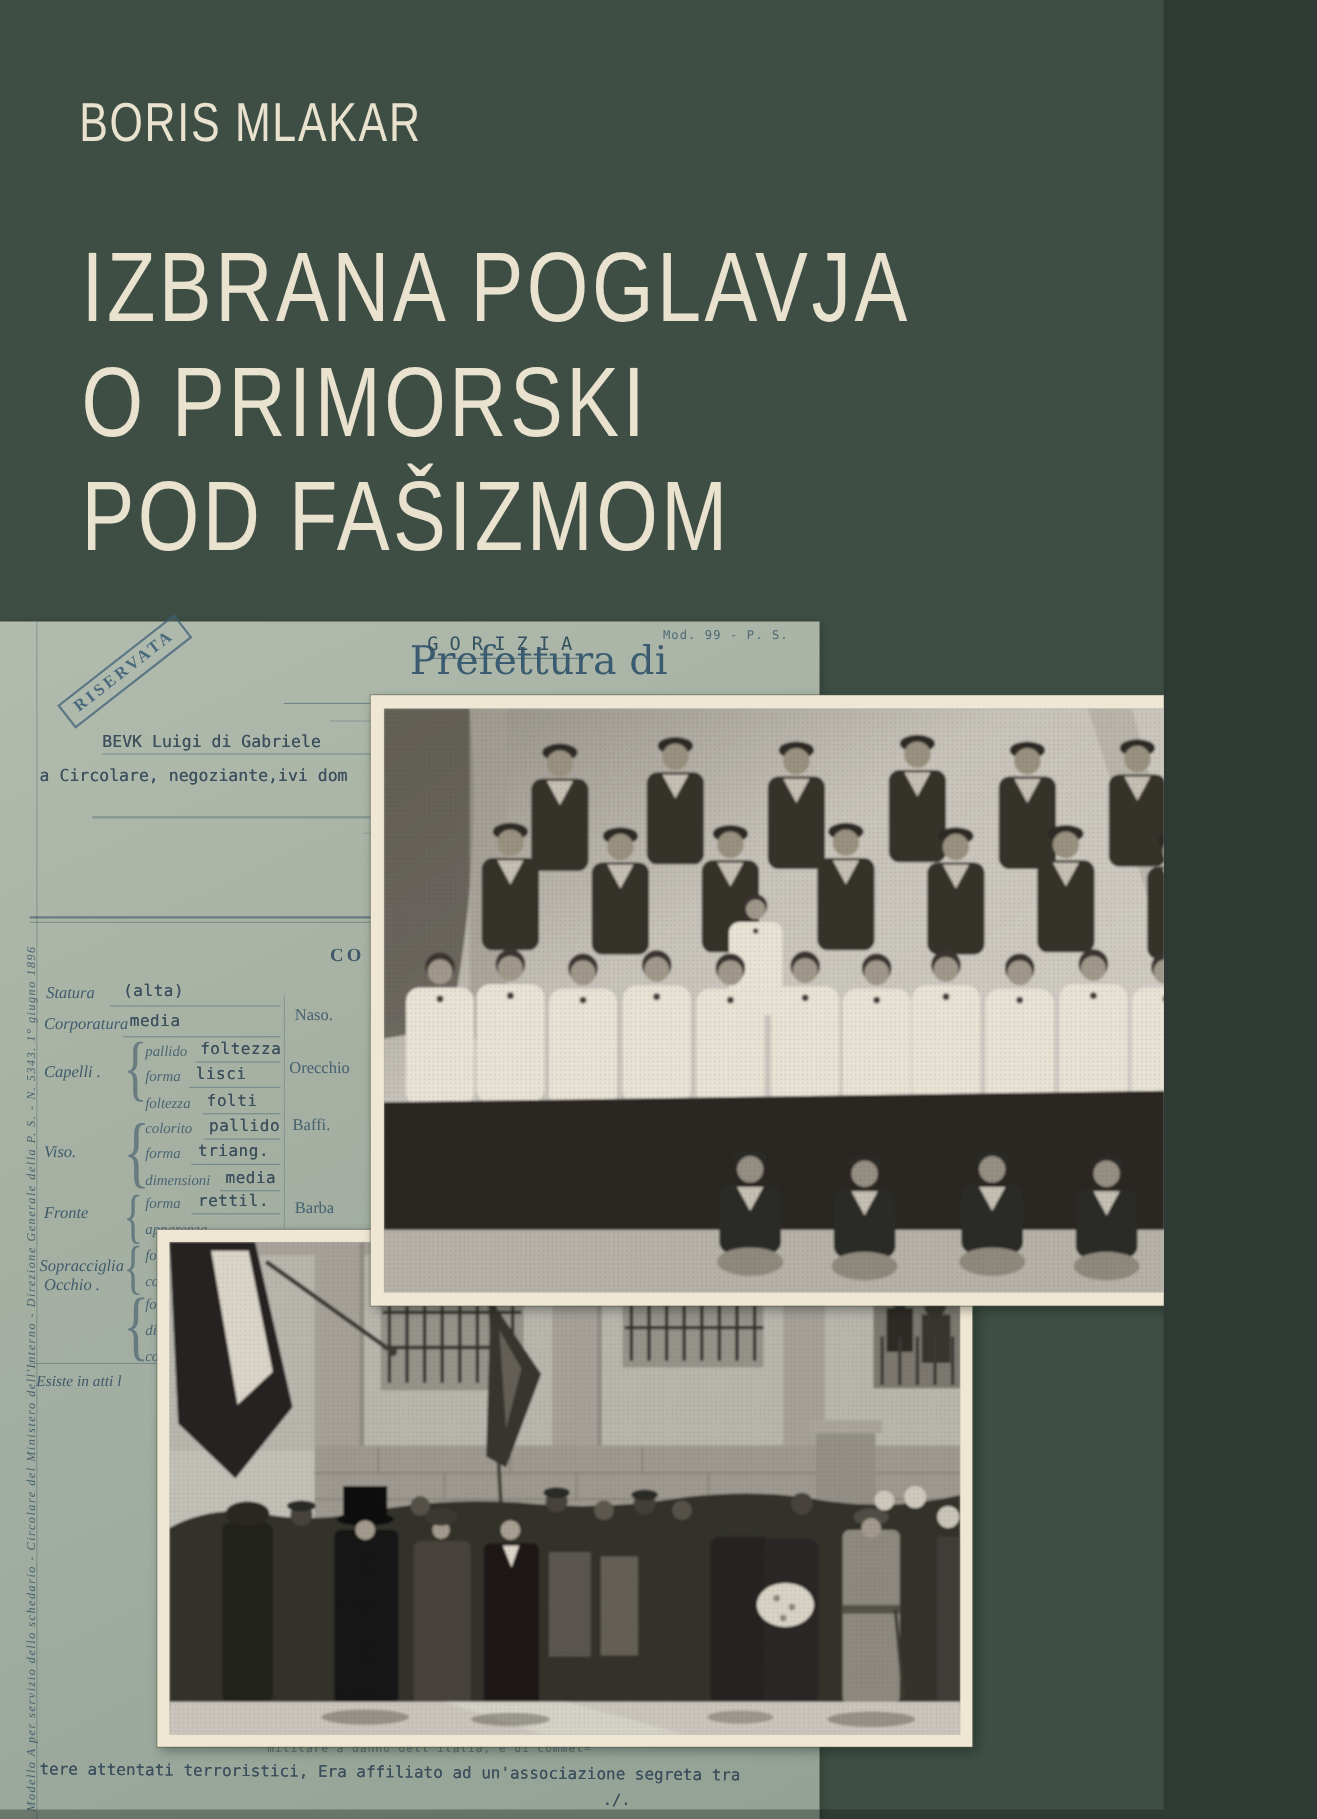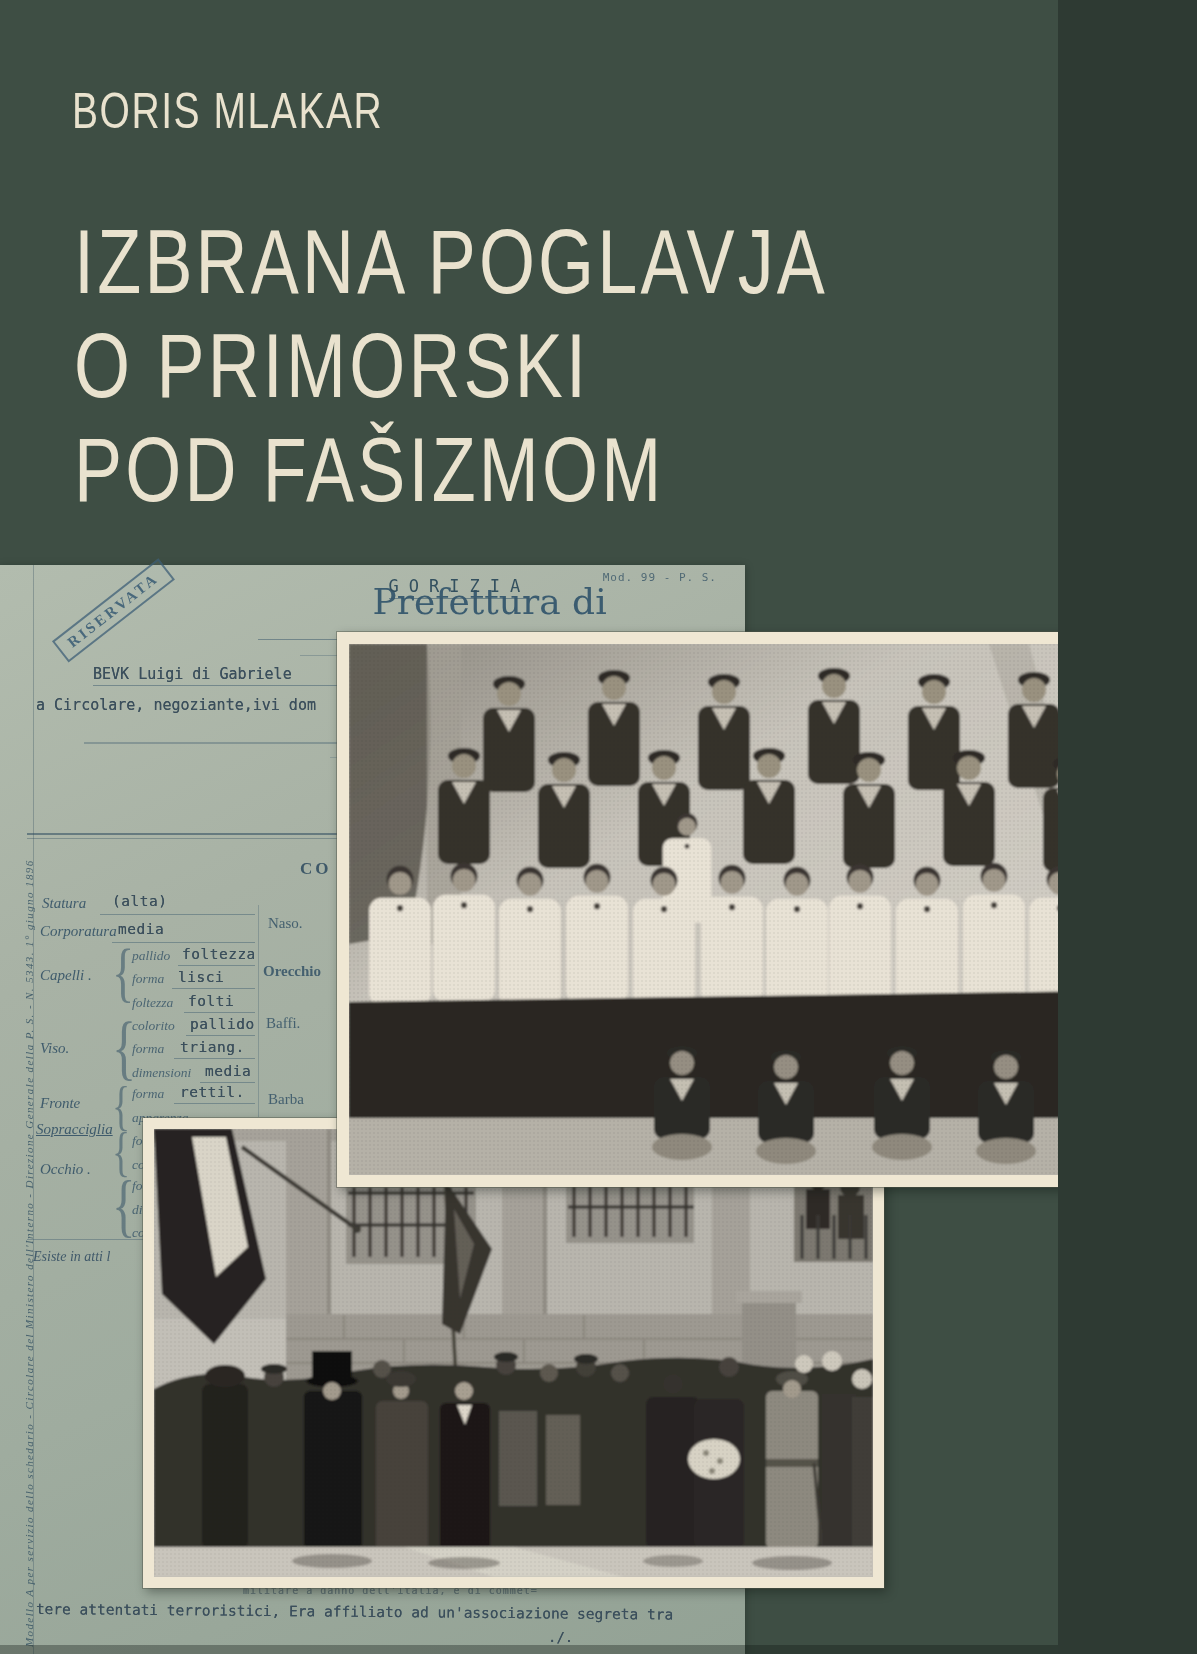--- a/index.html
+++ b/index.html
@@ -121,21 +121,21 @@
 
     <span class="lbl" style="left:42px;top:330px;">Statura</span>
     <span class="tval" style="left:112px;top:328px;">(alta)</span>
     <span class="u" style="left:100px;top:349px;width:155px;"></span>
 
     <span class="lbl" style="left:40px;top:358px;">Corporatura</span>
     <span class="tval" style="left:118px;top:356px;">media</span>
     <span class="u" style="left:112px;top:377px;width:143px;"></span>
 
     <span class="rlbl" style="left:268px;top:350px;">Naso.</span>
-    <span class="rlbl" style="left:263px;top:398px;font-weight:bold;">Orecchio</span>
+    <span class="rlbl" style="left:263px;top:398px;">Orecchio</span>
     <span class="rlbl" style="left:266px;top:450px;">Baffi.</span>
     <span class="rlbl" style="left:268px;top:526px;">Barba</span>
 
     <span class="lbl" style="left:40px;top:402px;">Capelli .</span>
     <span class="brace" style="left:112px;top:374px;font-size:66px;">{</span>
     <span class="subk" style="left:132px;top:383px;">pallido</span>
     <span class="tval" style="left:182px;top:381px;">foltezza</span>
     <span class="u" style="left:178px;top:400px;width:77px;"></span>
     <span class="subk" style="left:132px;top:406px;">forma</span>
     <span class="tval" style="left:178px;top:404px;">lisci</span>
@@ -156,21 +156,21 @@
     <span class="tval" style="left:205px;top:498px;">media</span>
     <span class="u" style="left:200px;top:517px;width:55px;"></span>
 
     <span class="lbl" style="left:40px;top:530px;">Fronte</span>
     <span class="brace" style="left:112px;top:514px;font-size:54px;">{</span>
     <span class="subk" style="left:132px;top:521px;">forma</span>
     <span class="tval" style="left:180px;top:519px;">rettil.</span>
     <span class="u" style="left:174px;top:538px;width:81px;"></span>
     <span class="subk" style="left:132px;top:545px;">apparenza</span>
 
-    <span class="lbl" style="left:36px;top:556px;text-decoration:underline;">Sopracciglia</span>
+    <span class="lbl" style="left:36px;top:578px;">Sopracciglia</span>
     <span class="brace" style="left:112px;top:560px;font-size:54px;">{</span>
     <span class="subk" style="left:132px;top:568px;">fo</span>
     <span class="subk" style="left:132px;top:592px;">co</span>
 
     <span class="lbl" style="left:40px;top:596px;">Occhio .</span>
     <span class="brace" style="left:112px;top:606px;font-size:70px;">{</span>
     <span class="subk" style="left:132px;top:613px;">fo</span>
     <span class="subk" style="left:132px;top:637px;">di</span>
     <span class="subk" style="left:132px;top:660px;">co</span>
 

